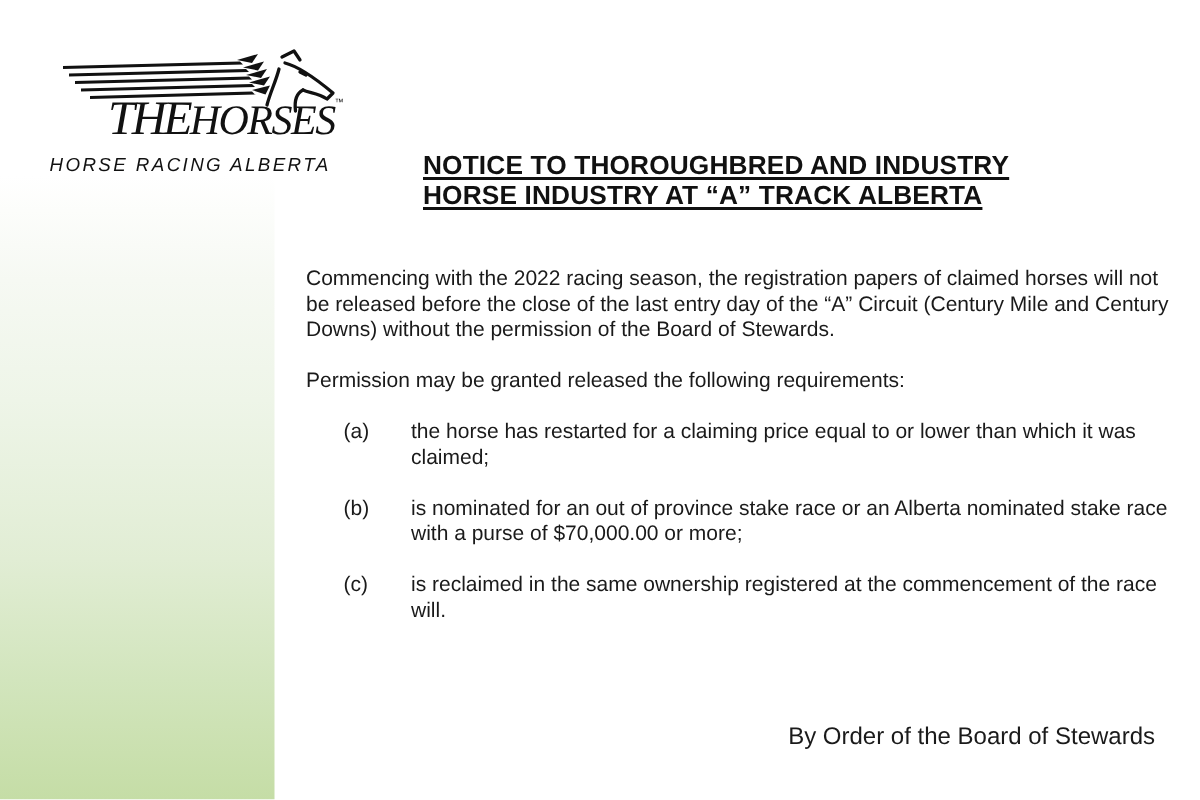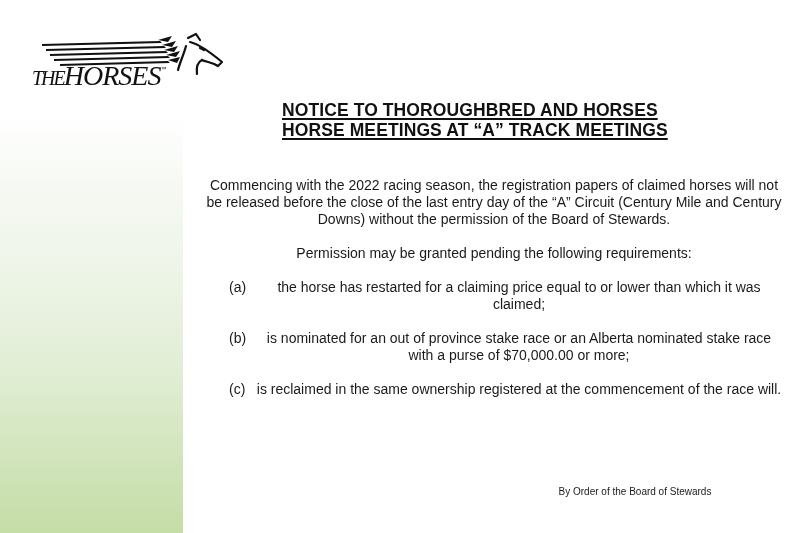--- a/index.html
+++ b/index.html
@@ -42,22 +42,23 @@
       position: absolute;
       left: 2px;
       top: 30px;
       font-family: "Liberation Serif", serif;
       font-style: italic;
       color: #111;
       white-space: nowrap;
       letter-spacing: -1px;
     }
     .logo-main .the {
-      font-size: 20px;
+      font-size: 32px;
       letter-spacing: -2px;
+      margin-left: 40px;
     }
     .logo-main .horses {
       font-size: 28px;
       letter-spacing: -1px;
     }
     .logo-main .tm {
       font-size: 6px;
       font-style: normal;
       vertical-align: top;
       position: relative;
@@ -91,21 +92,20 @@
     }
     .title div { white-space: nowrap; }
     .body {
       position: absolute;
       left: 204px;
       top: 177px;
       width: 580px;
       font-size: 14px;
       line-height: 17px;
       color: #1a1a1a;
-      text-align: center;
     }
     .para {
       margin: 0 0 17px 0;
     }
     .list {
       margin: 0;
       padding: 0;
     }
     .list-item {
       position: relative;
@@ -114,28 +114,29 @@
     }
     .list-item .marker {
       position: absolute;
       left: 25px;
       top: 0;
     }
     .list-item .text {
       display: block;
       padding-left: 2px;
       text-indent: 0;
+      margin-left: 20px;
     }
     .signature {
       position: absolute;
       left: 500px;
       width: 270px;
       top: 483px;
-      text-align: center;
-      font-size: 10px;
+      text-align: right;
+      font-size: 16px;
       line-height: 17px;
       color: #1a1a1a;
     }
   </style>
 </head>
 <body>
 
 <div class="page">
   <div class="side-panel"></div>
 
@@ -160,30 +161,31 @@
         <path d="M148 6 L156 2 L160 8"></path>
         <path d="M150 10 C158 12 170 20 182 30 L178 34 C172 30 166 30 162 28"></path>
         <path d="M162 28 C158 30 156 34 157 42"></path>
         <path d="M146 14 C144 22 140 30 138 38"></path>
         <path d="M160 16 L164 18"></path>
       </g>
     </svg>
     <div class="logo-main">
       <span class="the">THE</span><span class="horses">HORSES</span><span class="tm">™</span>
     </div>
+    <div class="logo-sub">HORSE RACING ALBERTA</div>
   </div>
 
   <div class="title">
-    <div>NOTICE TO THOROUGHBRED AND HORSES</div>
-    <div>HORSE MEETINGS AT “A” TRACK MEETINGS</div>
+    <div>NOTICE TO THOROUGHBRED AND INDUSTRY</div>
+    <div>HORSE INDUSTRY AT “A” TRACK ALBERTA</div>
   </div>
 
   <div class="body">
     <p class="para">Commencing with the 2022 racing season, the registration papers of claimed horses will not be released before the close of the last entry day of the “A” Circuit (Century Mile and Century Downs) without the permission of the Board of Stewards.</p>
-    <p class="para">Permission may be granted pending the following requirements:</p>
+    <p class="para">Permission may be granted released the following requirements:</p>
 
     <div class="list">
       <div class="list-item">
         <span class="marker">(a)</span>
         <span class="text">the horse has restarted for a claiming price equal to or lower than which it was claimed;</span>
       </div>
       <div class="list-item">
         <span class="marker">(b)</span>
         <span class="text">is nominated for an out of province stake race or an Alberta nominated stake race with a purse of $70,000.00 or more;</span>
       </div>

